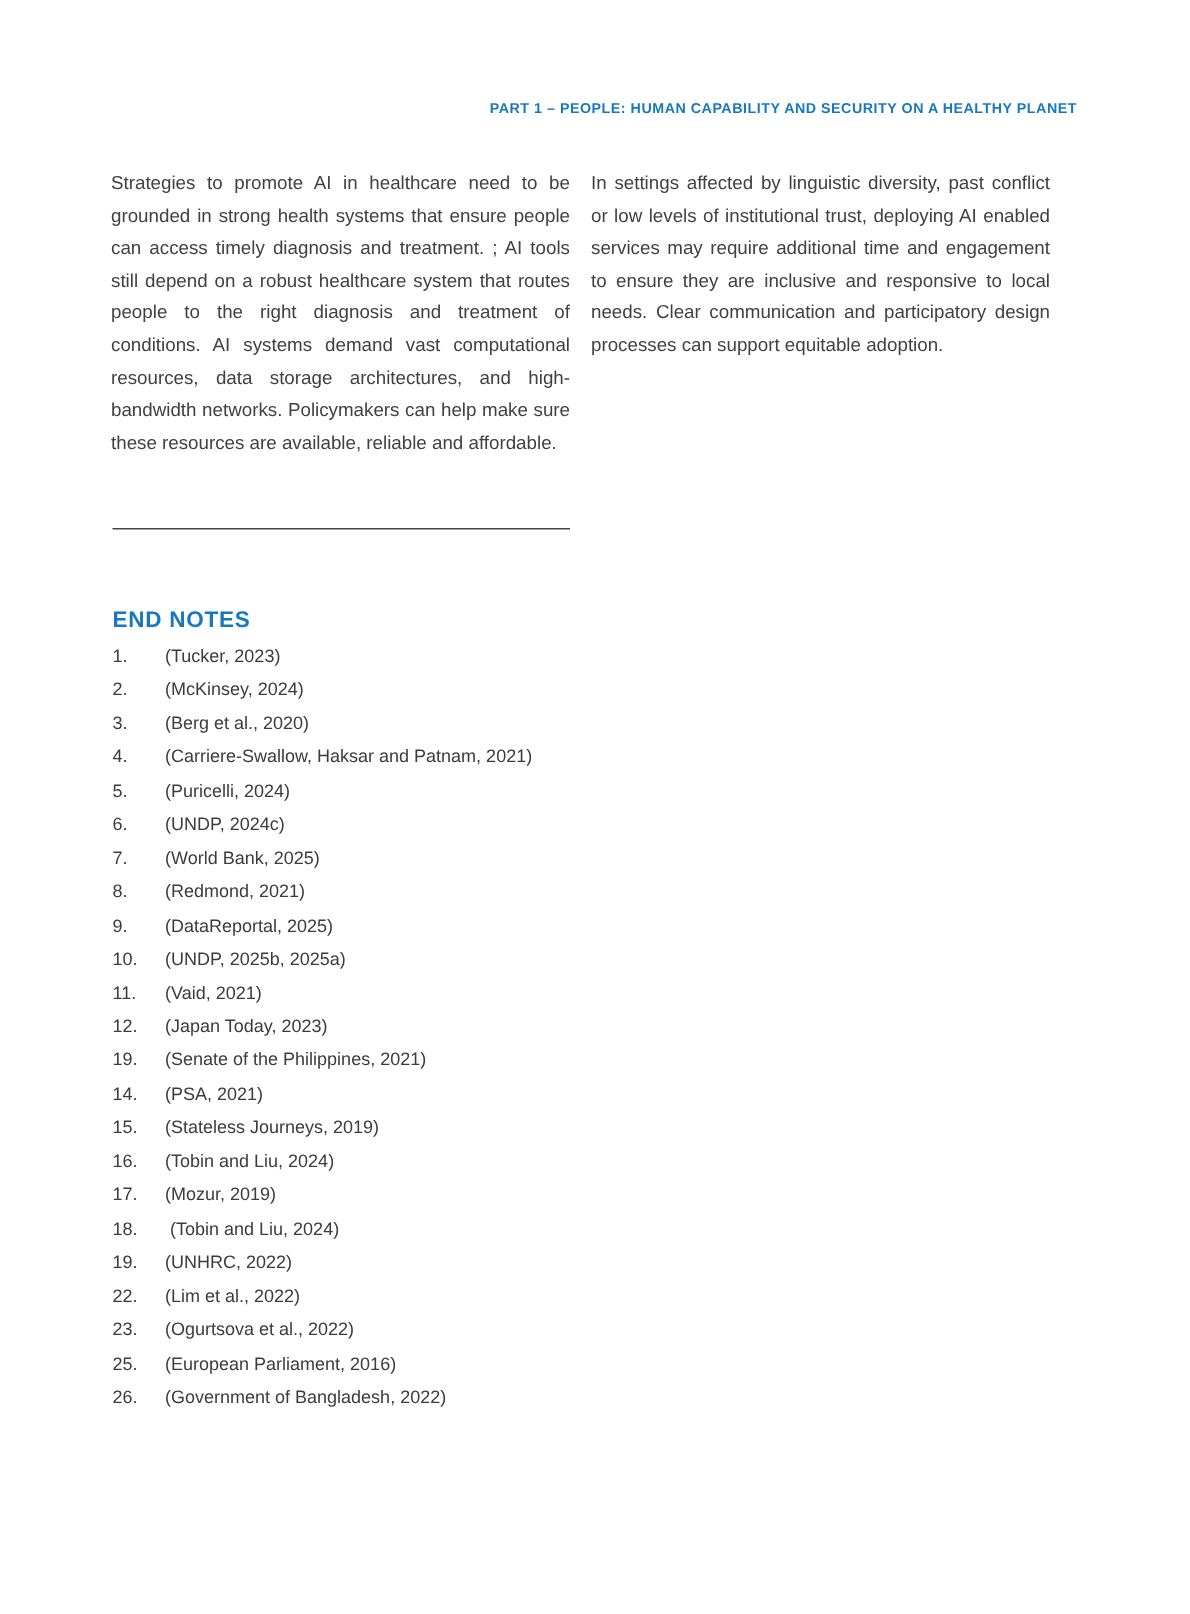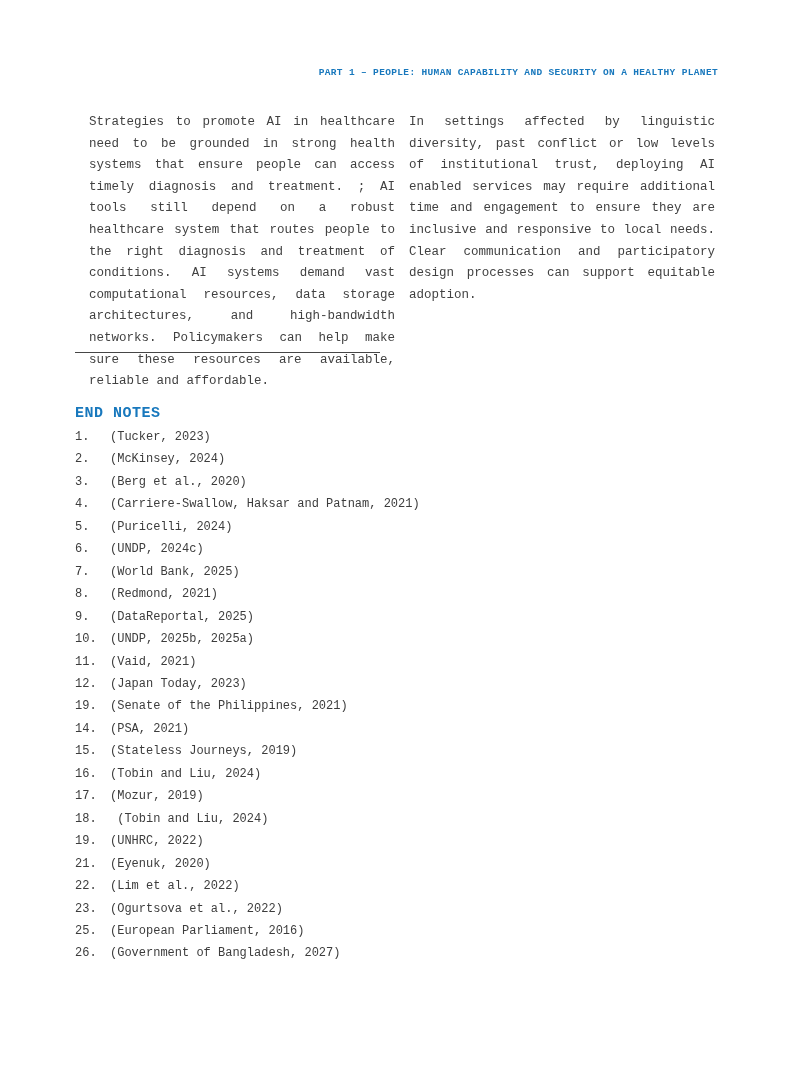--- a/index.html
+++ b/index.html
@@ -1,28 +1,28 @@
 <!DOCTYPE html>
 <html><head>
 <meta charset="utf-8">
 <style>
   * { margin:0; padding:0; box-sizing:border-box; }
   html, body { background:#ffffff; }
   body { font-family:"Liberation Sans", sans-serif; }
   .page {
     position:relative; width:793px; height:1024px;
-    background:#ffffff; overflow:hidden; margin:0 auto;font-family:Liberation Mono, monospace;
+    background:#ffffff; overflow:hidden; margin:0 auto;
   }
   .running-header {
     position:absolute; top:67px; right:75px;
     font-size:9.5px; font-weight:700; letter-spacing:0.35px;
     color:#1878bd; white-space:nowrap;
   }
   .body-columns {
-    position:absolute; top:112px; left:89px; width:643px;
+    position:absolute; top:112px; left:74px; width:643px;
     display:flex; gap:14px;
   }
   .col {
     width:306px; font-size:12.5px; line-height:21.6px;
     color:#414141; text-align:justify;
   }
   .divider {
     position:absolute; top:352px; left:75px; width:305px;
     border-top:1.6px solid #464646;
   }
@@ -139,38 +139,34 @@
     </div>
       <div class="endnote-row">
       <span class="endnote-num">18.</span>
       <span class="endnote-text"> (Tobin and Liu, 2024)</span>
     </div>
       <div class="endnote-row">
       <span class="endnote-num">19.</span>
       <span class="endnote-text">(UNHRC, 2022)</span>
     </div>
       <div class="endnote-row">
-      <span class="endnote-num">21.</span>
-      <span class="endnote-text">(Eyenuk, 2020)</span>
-    </div>
-      <div class="endnote-row">
       <span class="endnote-num">22.</span>
       <span class="endnote-text">(Lim et al., 2022)</span>
     </div>
       <div class="endnote-row">
       <span class="endnote-num">23.</span>
       <span class="endnote-text">(Ogurtsova et al., 2022)</span>
     </div>
       <div class="endnote-row">
       <span class="endnote-num">25.</span>
       <span class="endnote-text">(European Parliament, 2016)</span>
     </div>
       <div class="endnote-row">
       <span class="endnote-num">26.</span>
-      <span class="endnote-text">(Government of Bangladesh, 2027)</span>
+      <span class="endnote-text">(Government of Bangladesh, 2022)</span>
     </div>
     </div>
 
   <div class="page-number">17</div>
 
   <div class="watermark">
     <span class="watermark-logo">
       <svg width="20" height="16" viewBox="0 0 20 16" fill="none" xmlns="http://www.w3.org/2000/svg">
         <path d="M3 2 L3 14" stroke="#dcdcdc" stroke-width="2" stroke-linecap="round"></path>
         <circle cx="10" cy="8" r="5" stroke="#dcdcdc" stroke-width="2" fill="none"></circle>

